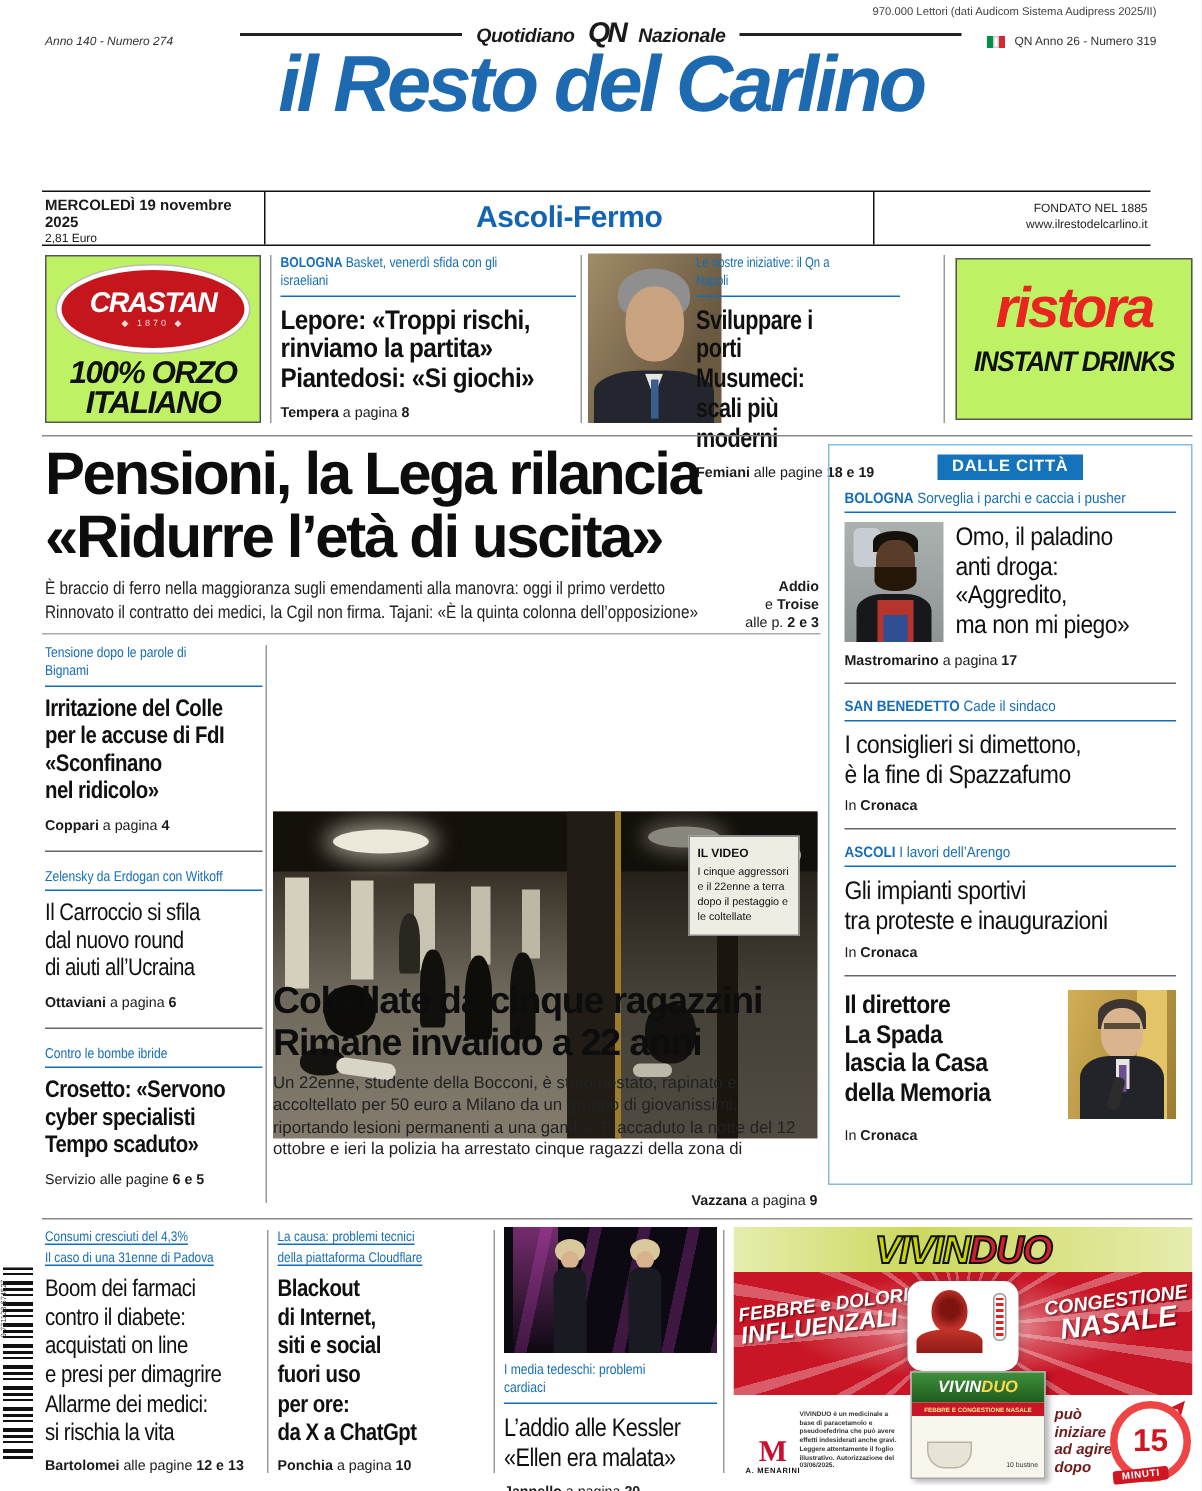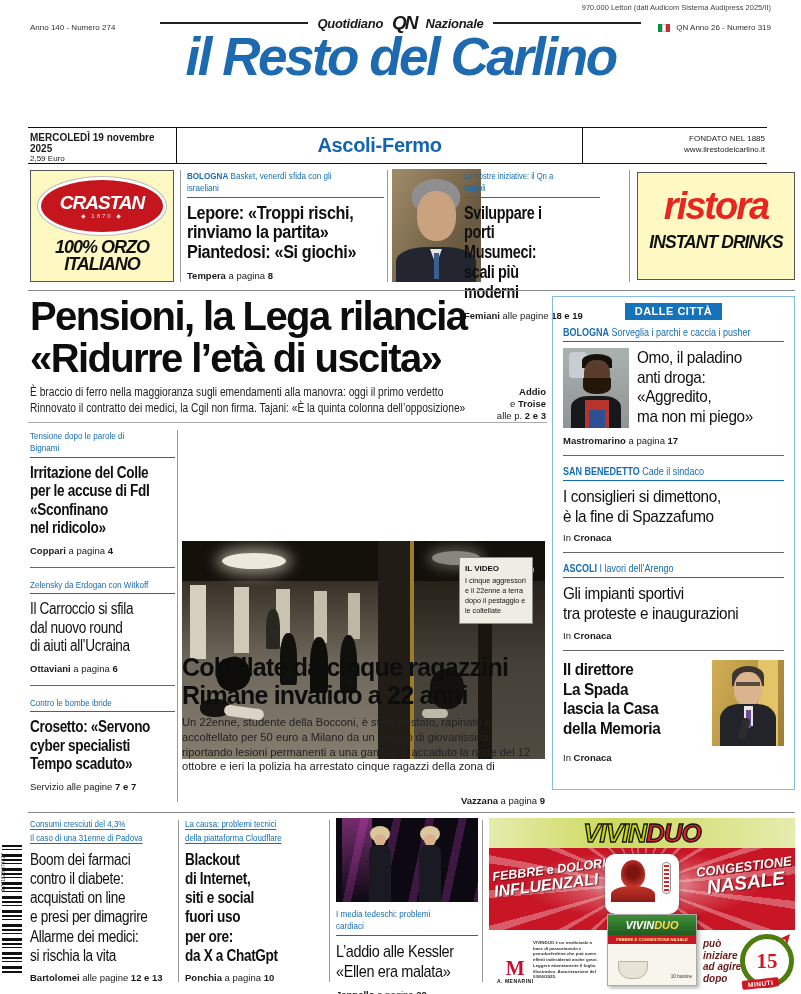--- a/index.html
+++ b/index.html
@@ -38,28 +38,28 @@
   .kicker-u{font-size:9.3px;color:#146db6;line-height:1.5;text-decoration:underline;text-underline-offset:2px;
             margin-bottom:4px;}
   .hl{color:#101010;white-space:pre-line;letter-spacing:-.4px;}
   .byline{font-size:9.5px;color:#1a1a1a;margin-top:7px;}
   .byline .a{font-weight:700;}
   .byline .pg{font-weight:700;}
   .section-line{font-size:9.5px;margin-top:6px;}
   .section-line b{font-weight:700;}
   .sep{border:0;border-top:1px solid #666;margin:9px 0;}
   
-  .adbox{border:1px solid #555;background:#fef9c3;}
+  .adbox{border:1px solid #555;background:#bef264;}
   .crastan{left:30px;top:170px;width:144px;height:112px;text-align:center;padding-top:6px;box-sizing:border-box;}
   .crastan-oval{width:122px;height:52px;margin:0 auto;background:#c5161d;border-radius:50%;
                 border:3px solid #fff;box-shadow:0 0 0 1px #bbb;display:flex;flex-direction:column;
                 align-items:center;justify-content:center;}
   .crastan-oval .b{color:#fff;font-weight:900;font-style:italic;font-size:19px;letter-spacing:-1px;line-height:1;}
   .crastan-oval .y{color:#f4d9d9;font-size:6px;letter-spacing:2px;}
-  .crastan-tag{margin-top:4px;font-size:18px;font-weight:900;font-style:italic;line-height:.95;color:#111;letter-spacing:-1px;}
+  .crastan-tag{margin-top:4px;font-size:21px;font-weight:900;font-style:italic;line-height:.95;color:#111;letter-spacing:-1px;}
   .tsart{top:170px;}
   .ts-hl{font-size:18px;font-weight:800;line-height:1.1;}
   .ristora{left:637px;top:172px;width:158px;height:108px;text-align:center;padding-top:14px;box-sizing:border-box;}
   .ristora .b{color:#e8251f;font-weight:900;font-style:italic;font-size:38px;line-height:1;letter-spacing:-2px;}
   .ristora .t{color:#111;font-weight:900;font-style:italic;font-size:19px;letter-spacing:-1px;margin-top:6px;transform:scaleX(.92);}
   
   .lead-hl{left:30px;top:295px;width:520px;font-size:40px;font-weight:800;line-height:1.05;letter-spacing:-1.6px;color:#0d0d0d;white-space:pre-line;}
   .lead-deck{left:30px;top:385px;width:548px;font-size:12px;line-height:1.3;color:#222;white-space:pre-line;}
   .lead-byline{left:478px;top:386px;width:68px;text-align:right;font-size:9.5px;line-height:1.25;}
   
@@ -119,55 +119,55 @@
            box-shadow:2px 2px 4px rgba(0,0,0,.3);}
   .vv-pack .ph1{height:20px;background:linear-gradient(#3f8f3a,#1f5c1e);display:flex;align-items:center;justify-content:center;
                 font-style:italic;font-weight:900;font-size:11px;}
   .vv-pack .ph1 .v{color:#fff;}.vv-pack .ph1 .d{color:#ffd84d;}
   .vv-pack .ph2{height:9px;background:#c81626;color:#ffe788;font-size:4.2px;display:flex;align-items:center;justify-content:center;font-weight:700;}
   .vv-pack .cup{position:absolute;left:10px;bottom:6px;width:28px;height:16px;background:#e7e3d6;border:1px solid #b9b4a4;border-radius:0 0 12px 12px;}
   .vv-pack .cnt{position:absolute;right:4px;bottom:6px;font-size:4.6px;color:#333;}
   .vv-claim{position:absolute;left:214px;top:8px;width:50px;font-size:10px;font-weight:700;font-style:italic;
             color:#6d1a1a;line-height:1.15;white-space:pre-line;}
   .vv-badge{position:absolute;right:3px;top:2px;width:56px;height:56px;}
-  .vv-badge .circ{position:absolute;left:4px;top:2px;width:44px;height:44px;background:#fff;border:5px solid #4d7c0f;border-radius:50%;
-                  display:flex;align-items:center;justify-content:center;font-size:21px;font-weight:900;color:#cf1724;font-family:Liberation Serif, serif;}
+  .vv-badge .circ{position:absolute;left:4px;top:2px;width:44px;height:44px;background:#fff;border:5px solid #ef4444;border-radius:50%;
+                  display:flex;align-items:center;justify-content:center;font-size:21px;font-weight:900;color:#cf1724;}
   .vv-badge .min{position:absolute;left:6px;bottom:0;background:#cf1724;color:#fff;font-size:6.5px;font-weight:800;
                  padding:1px 6px;border-radius:2px;transform:rotate(-6deg);letter-spacing:.5px;}
   .vv-badge .arr{position:absolute;right:-1px;top:-3px;color:#cf1724;font-size:15px;transform:rotate(-50deg);font-weight:900;}
 </style>
 </head>
 <body>
 
 <div id="page">
 
   <div class="abs readers">970.000 Lettori  (dati Audicom Sistema Audipress 2025/II)</div>
   <div class="abs brandrow">
     <span class="rule"></span>
     <span class="brand-side">Quotidiano</span>
     <span class="brand-qn">QN</span>
     <span class="brand-side">Nazionale</span>
     <span class="rule"></span>
   </div>
-  <div class="abs edline" style="left:30px;">Anno 140 - Numero 274</div>
+  <div class="abs edline" style="left:30px;font-style:italic;">Anno 140 - Numero 274</div>
   <div class="abs edline" style="right:30px;">
     <span class="flag">
         <span style="background:#009246;"></span>
         <span style="background:#fff;border:.5px solid #ccc;box-sizing:border-box;"></span>
         <span style="background:#ce2b37;"></span>
       </span>
     <span>QN Anno 26 - Numero 319</span>
   </div>
 
   <div class="abs masthead">il Resto del Carlino</div>
 
   <div class="abs datebar">
     <div class="c1">
       <div class="d">MERCOLEDÌ 19 novembre 2025</div>
-      <div class="p">2,59 Euro</div>
+      <div class="p">2,81 Euro</div>
     </div>
     <div class="dv"></div>
     <div class="c2">Ascoli-Fermo</div>
     <div class="dv"></div>
     <div class="c3">
       <div>FONDATO NEL 1885</div>
       <div>www.ilrestodelcarlino.it</div>
     </div>
   </div>
 
@@ -305,21 +305,21 @@
 dal nuovo round
 di aiuti all’Ucraina</div>
       <div class="byline"><span class="a">Ottaviani</span><span> a pagina </span><span class="pg">6</span></div>
     </div>
     <hr class="sep" style="margin:11px 0;">
     <div>
       <div class="kicker"><span class="cond85" style="display:inline-block;">Contro le bombe ibride</span></div>
       <div class="hl lc-hl cond85" style="font-weight:700;">Crosetto: «Servono
 cyber specialisti
 Tempo scaduto»</div>
-      <div class="byline"><span>Servizio alle pagine </span><span class="pg">7 e 7</span></div>
+      <div class="byline"><span>Servizio alle pagine </span><span class="pg">6 e 5</span></div>
     </div>
   </div>
 
   <div class="vline" style="left:177px;top:430px;height:372px;"></div>
 
   <div class="abs ph cphoto" style="background:linear-gradient(180deg,#17130e 0%,#3c362c 22%,#6e685c 55%,#847d6e 100%);">
     <div class="abs" style="left:0;top:0;width:100%;height:40px;background:#14100a;"></div>
     <div class="abs" style="left:40px;top:12px;width:64px;height:16px;border-radius:50%;background:#ece8da;box-shadow:0 0 14px 6px rgba(240,235,215,.55);"></div>
     <div class="abs" style="left:250px;top:10px;width:48px;height:14px;border-radius:50%;background:#ece8da;box-shadow:0 0 12px 5px rgba(240,235,215,.5);"></div>
     <div class="abs" style="left:8px;top:44px;width:16px;height:74px;background:#d5cfbd;"></div>

